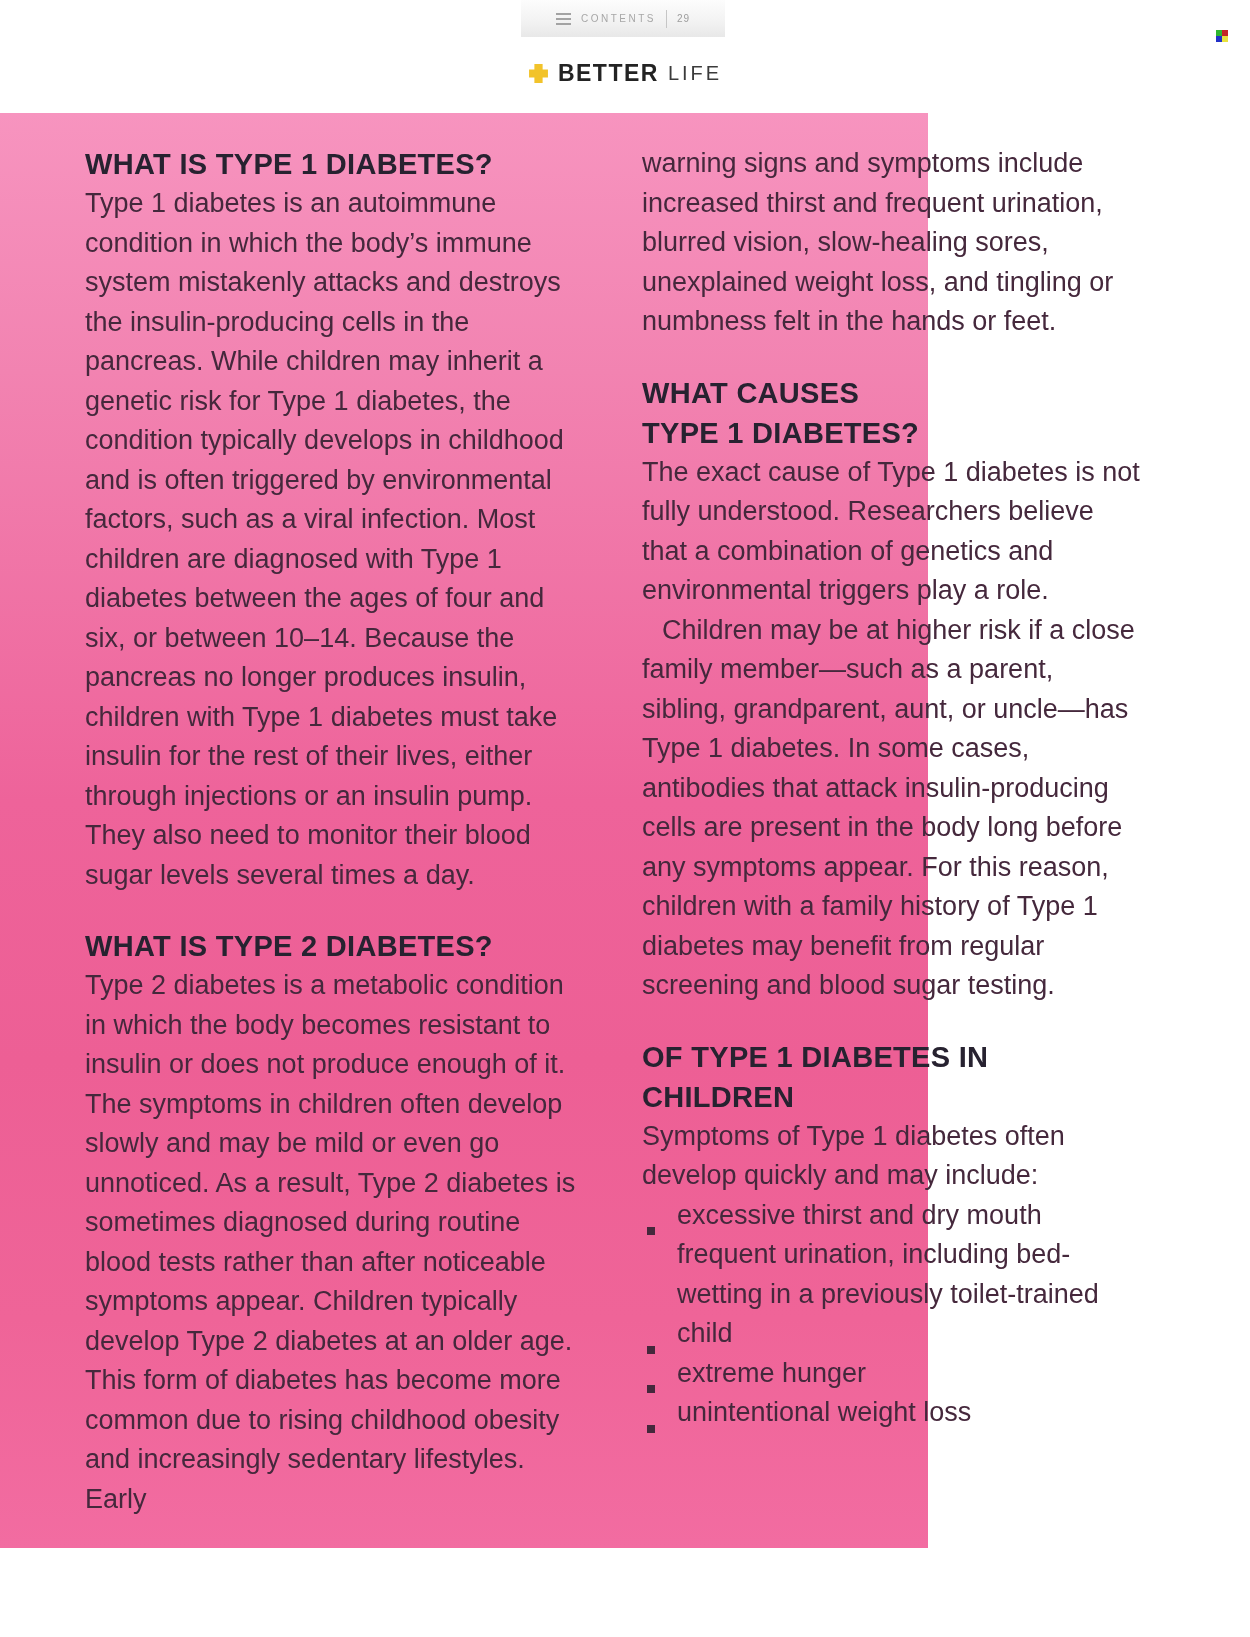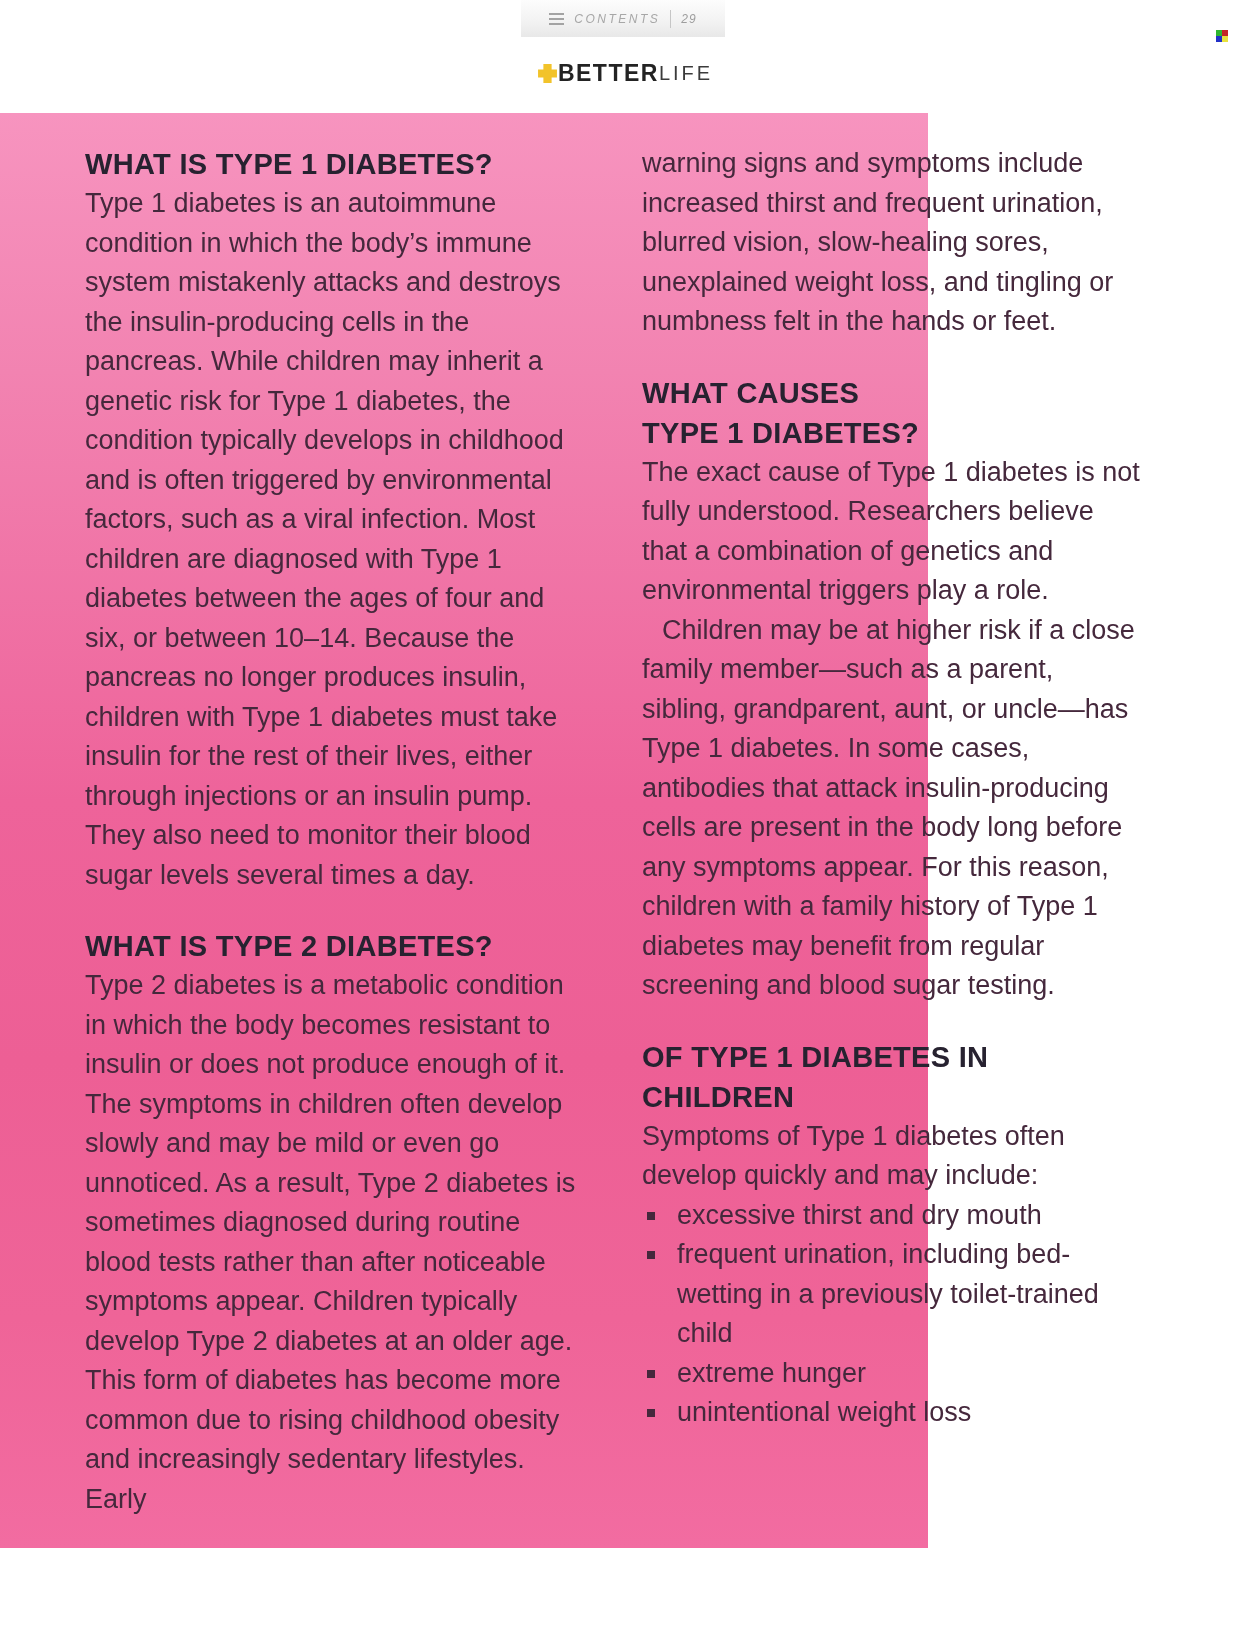--- a/index.html
+++ b/index.html
@@ -7,31 +7,31 @@
     position:relative; width:1250px; height:1637px;
     background:#ffffff; overflow:hidden;
     font-family:"Liberation Sans", sans-serif;
   }
 
   
   .contents-box {
     position:absolute; left:521px; top:0; width:204px; height:37px;
     background:linear-gradient(180deg,#fdfdfd 0%,#f3f3f3 55%,#e8e8e8 100%);
     display:flex; align-items:center; justify-content:center; gap:10px;
-    color:#a7a7a7; font-size:12px; letter-spacing:2.5px; cursor:pointer;font-style:italic;
+    color:#a7a7a7; font-size:10px; letter-spacing:2.5px; cursor:pointer;
   }
   .menu-icon { display:inline-flex; flex-direction:column; gap:3px; width:15px; }
   .menu-icon i { display:block; height:2px; background:#a3a3a3; }
   .vdiv { width:1px; height:18px; background:#c6c6c6; }
   .pgnum { letter-spacing:1px; color:#9d9d9d; }
 
   
   .brand {
     position:absolute; left:0; top:58px; width:1250px; height:30px;
-    display:flex; align-items:center; justify-content:center; 
+    display:flex; align-items:center; justify-content:center; gap:9px;
   }
   .plus-svg { width:21px; height:21px; display:block; }
   .b-bold { font-weight:bold; font-size:23px; letter-spacing:1.5px; color:#232323; }
   .b-light { font-weight:normal; font-size:20px; letter-spacing:3px; color:#3b3b3b; }
 
   
   .color-grid {
     position:absolute; left:1216px; top:30px; width:12px; height:12px;
     display:grid; grid-template-columns:1fr 1fr; grid-template-rows:1fr 1fr;
   }
@@ -48,21 +48,21 @@
   .col-right { left:642px; width:502px; }
   .col h2 {
     margin:0; font-size:29px; line-height:40px; font-weight:bold;
     color:#272230; letter-spacing:0.3px;
   }
   .col h2.mt { margin-top:31px; }
   .col p { margin:0; }
   .hl { display:block; }
   .indent { text-indent:20px; }
   ul.bullets { list-style:none; margin:0; padding:0; }
-  ul.bullets li { display:flex; align-items:flex-start; }
+  ul.bullets li { display:flex; align-items:flex-end; }
   .sq { width:8px; height:8px; flex:0 0 8px; margin:16px 0 0 5px; background:#45283C; }
   ul.bullets li .btxt { margin-left:22px; }
 </style>
 </head>
 <body>
 
 <div class="page">
 
   <div class="contents-box">
     <span class="menu-icon">

